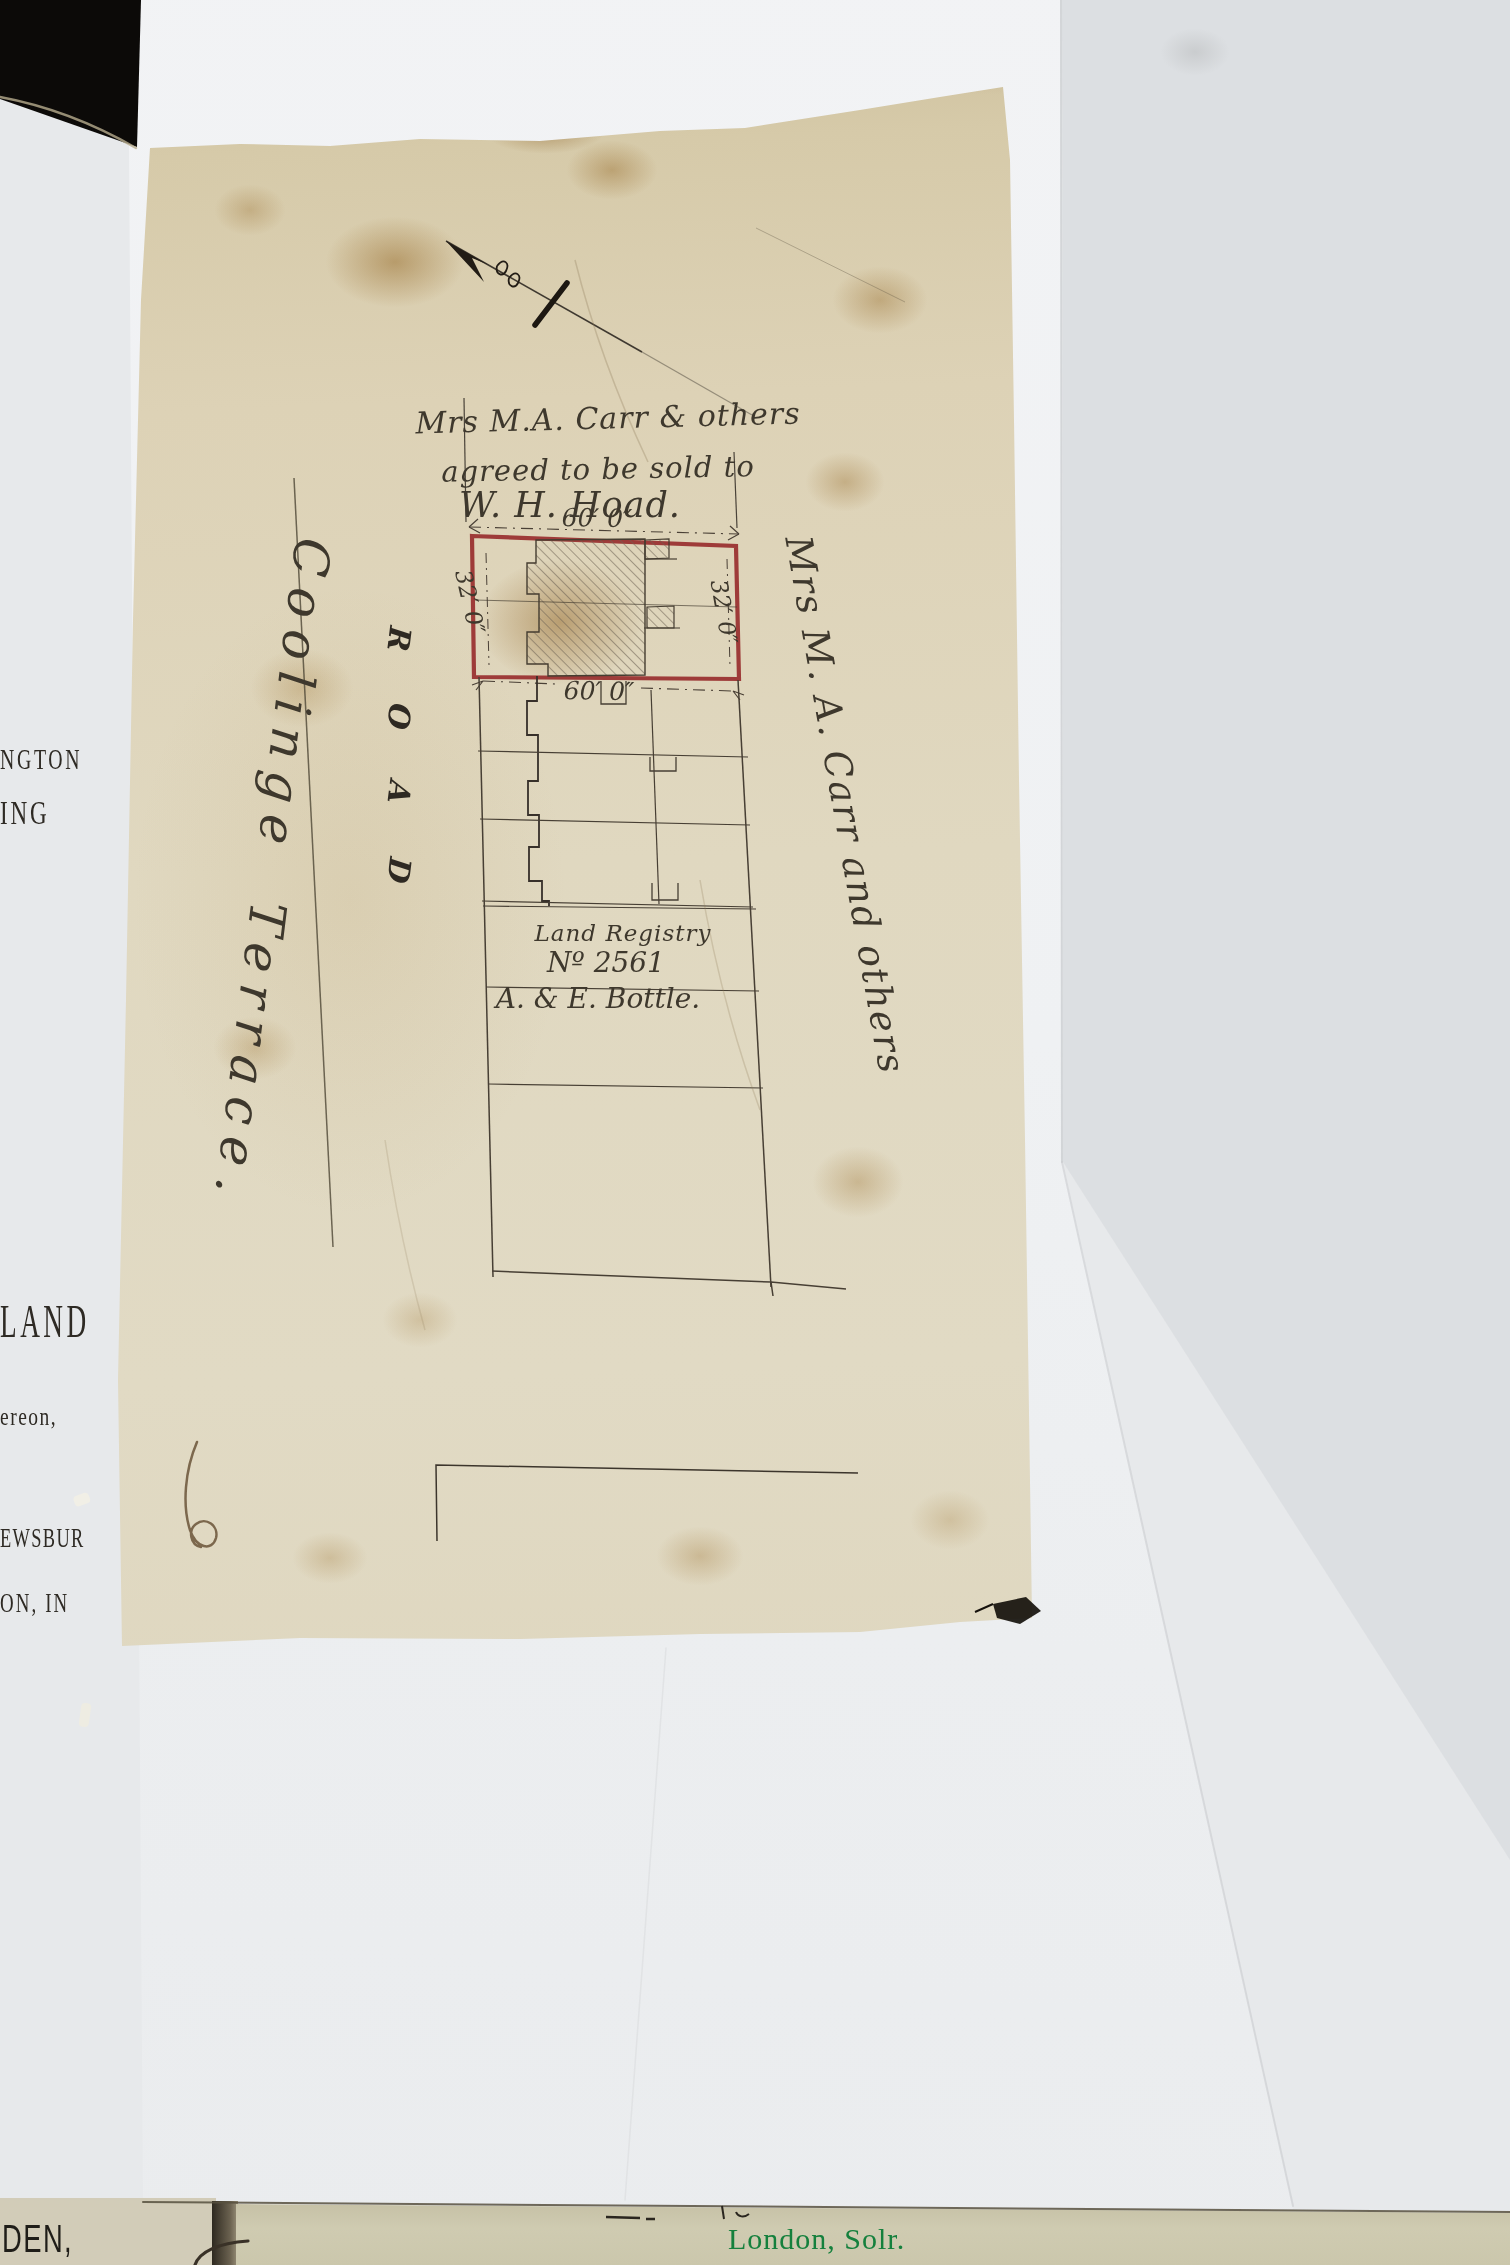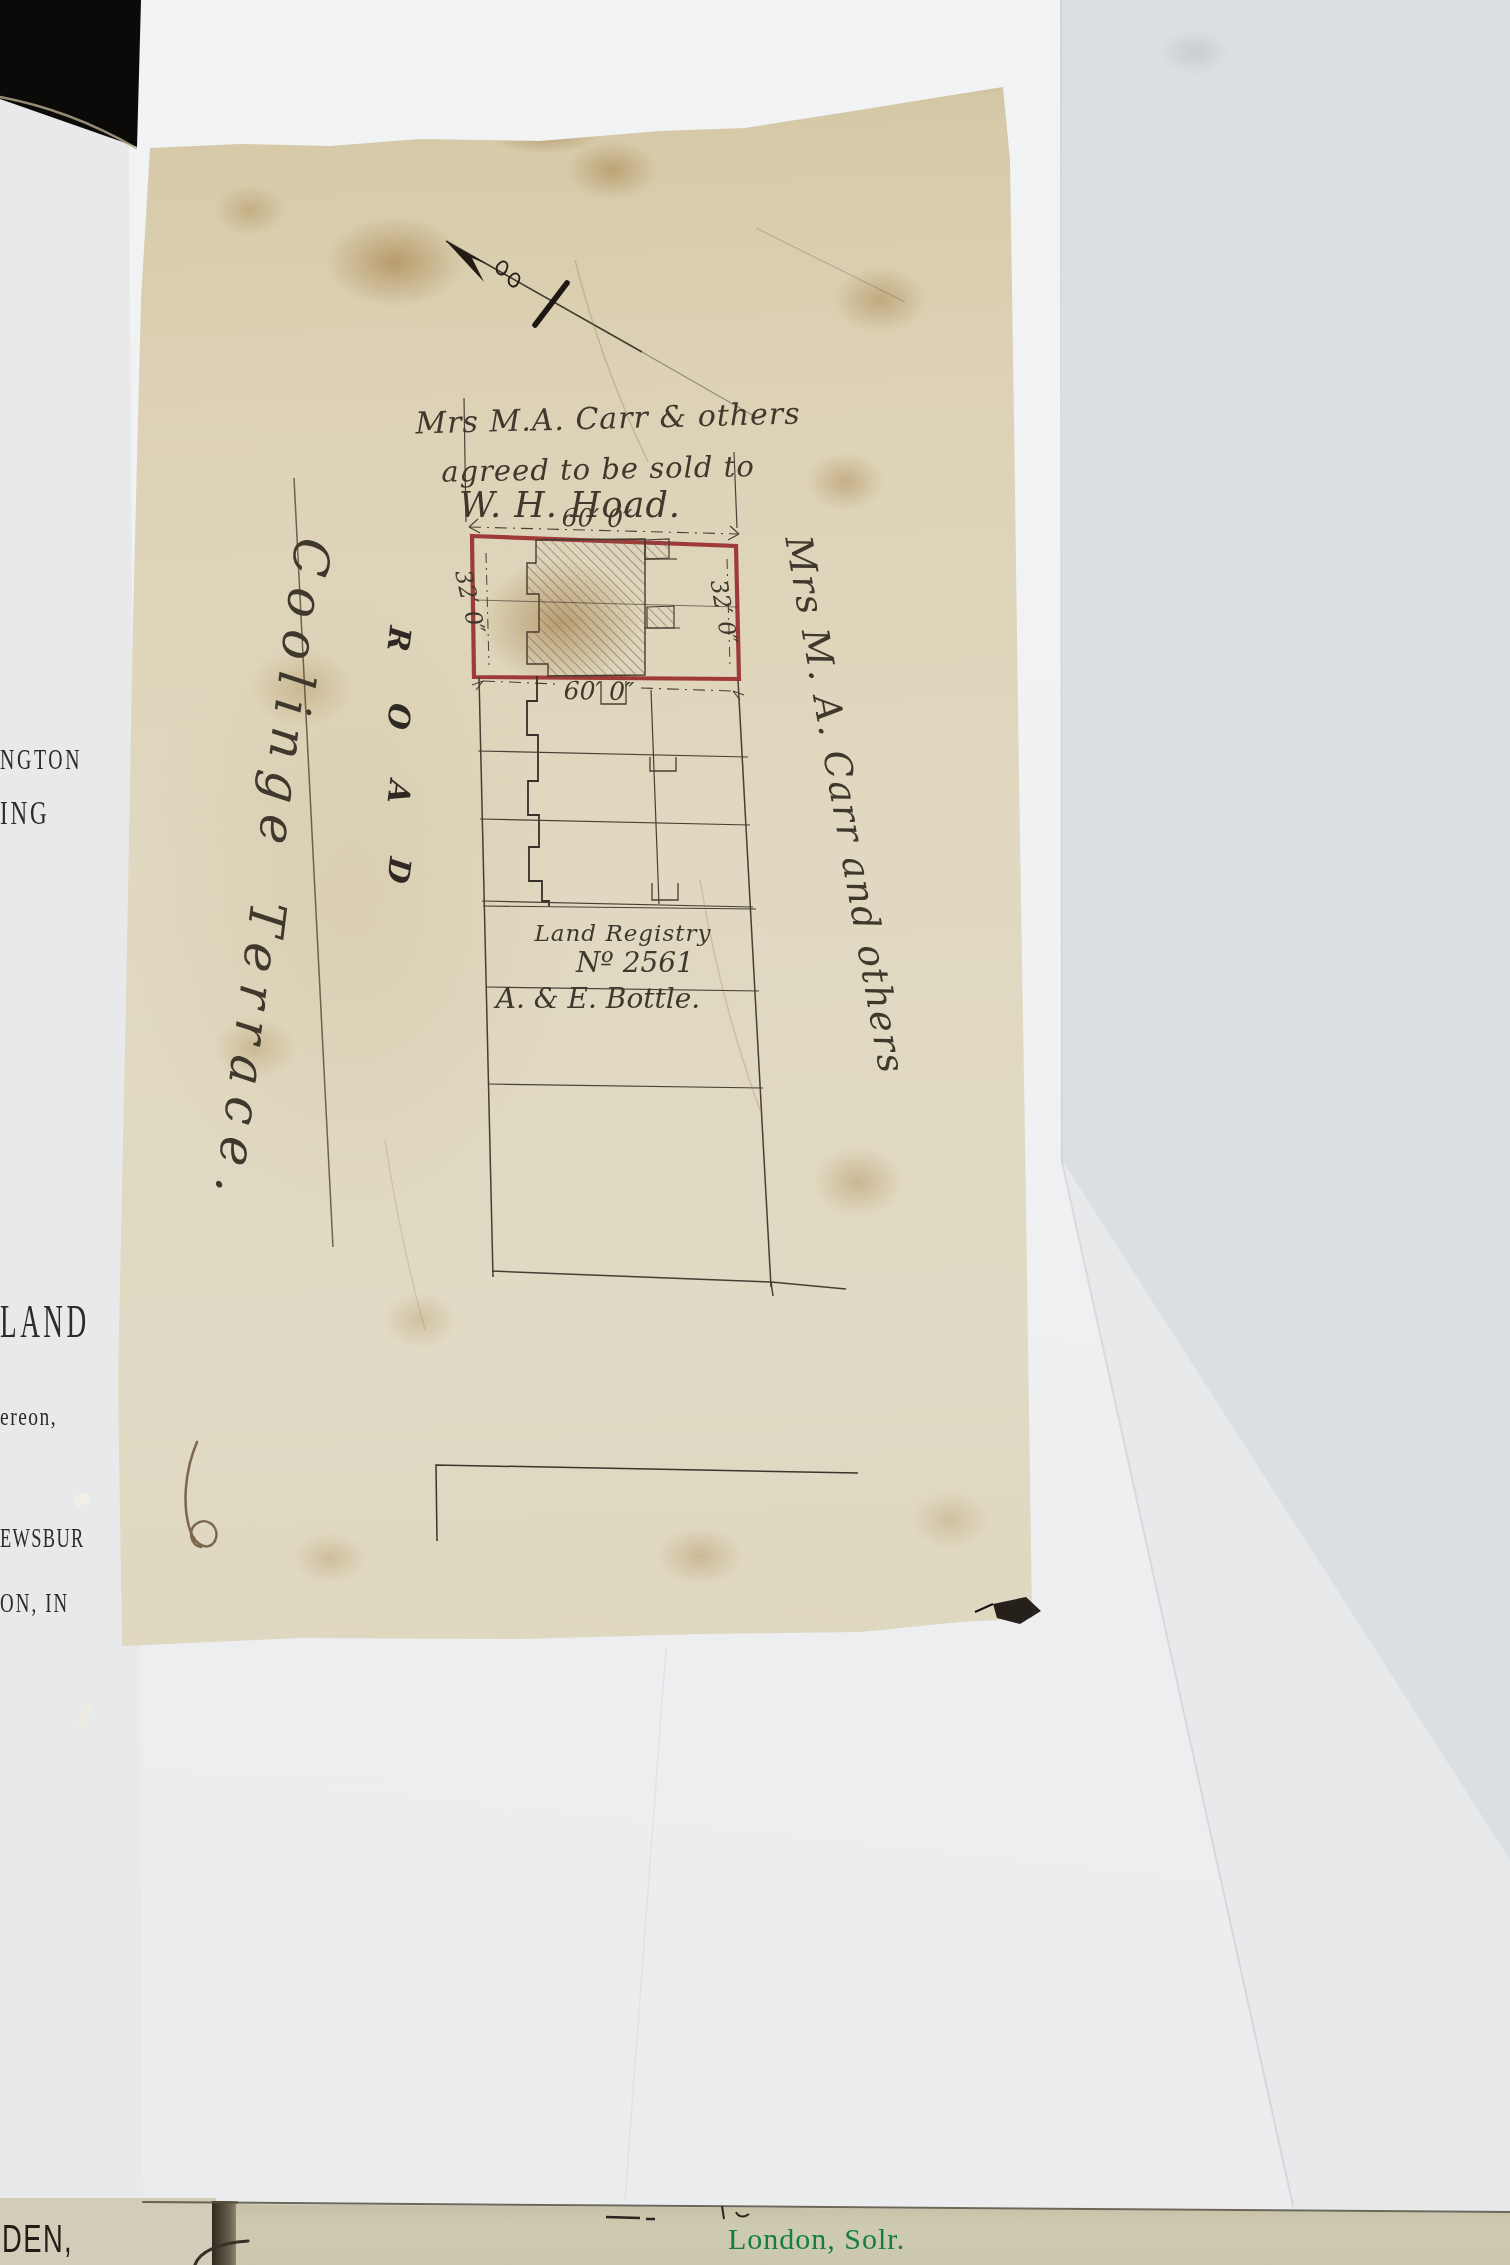--- a/index.html
+++ b/index.html
@@ -199,21 +199,21 @@
   </div>
 
   <div class="txt hw ctr" style="left:272px;top:872px;font-size:50px;letter-spacing:12px;transform:translate(-50%,-50%) rotate(97deg);display:flex;gap:46px;">
     <span>Coolinge</span>
     <span>Terrace.</span>
   </div>
 
   <div class="txt hw ctr" style="left:845px;top:805px;font-size:37px;letter-spacing:2px;transform:translate(-50%,-50%) rotate(80deg);">Mrs M. A. Carr and others</div>
 
   <div class="txt hw ctr" style="left:623px;top:933px;font-size:23px;letter-spacing:1px;">Land Registry</div>
-  <div class="txt hw ctr" style="left:606px;top:962px;font-size:28px;margin-left:29px;">Nº 2561</div>
+  <div class="txt hw ctr" style="left:606px;top:962px;font-size:28px;">Nº 2561</div>
   <div class="txt hw ctr" style="left:598px;top:998px;font-size:28px;">A. &amp; E. Bottle.</div>
 
   <div class="frag" style="left:0;top:742px;font-size:30px;letter-spacing:4px;transform:scaleX(.66);">NGTON</div>
   <div class="frag" style="left:0;top:795px;font-size:33px;letter-spacing:4px;transform:scaleX(.7);">ING</div>
   <div class="frag" style="left:0;top:1294px;font-size:47px;letter-spacing:6px;transform:scaleX(.58);">LAND</div>
   <div class="frag" style="left:0;top:1402px;font-size:26px;letter-spacing:2px;transform:scaleX(.75);">ereon,</div>
   <div class="frag" style="left:0;top:1523px;font-size:27px;letter-spacing:2px;transform:scaleX(.68);">EWSBUR</div>
   <div class="frag" style="left:0;top:1588px;font-size:27px;letter-spacing:3px;transform:scaleX(.7);">ON, IN</div>
   <div class="frag" style="left:2px;top:2218px;font-size:38px;letter-spacing:2px;transform:scaleX(.72);font-family:'Liberation Sans',sans-serif;color:#1f1d18;">DEN,</div>
 

